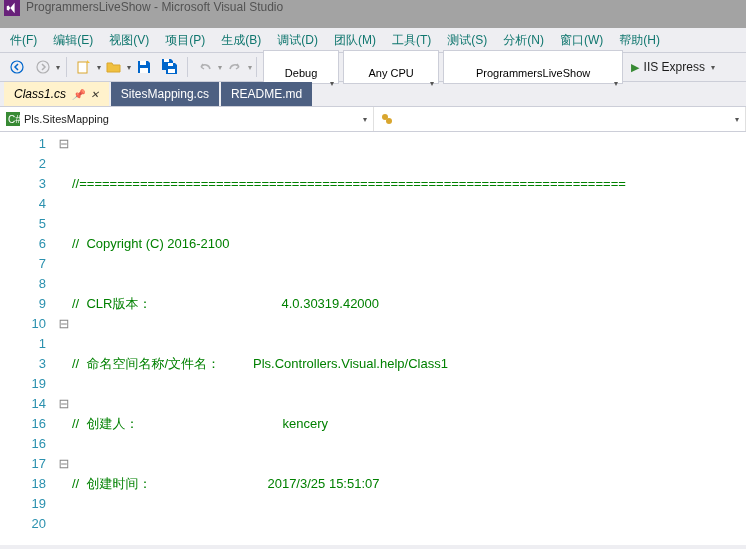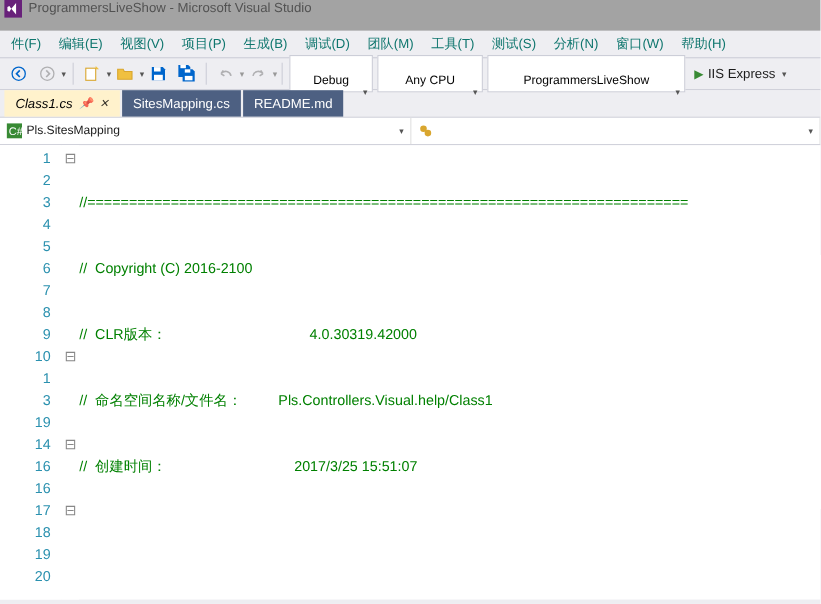--- a/index.html
+++ b/index.html
@@ -213,20 +213,21 @@
       <div></div>
       <div></div>
       <div></div>
       <div></div>
   </div>
   <div class="code">
     <div><span class="c-comment">//========================================================================</span></div>
     <div><span class="c-comment">//  Copyright (C) 2016-2100</span></div>
     <div><span class="c-comment">//  CLR版本：</span><span class="c-comment" style="display:inline-block;width:130px"></span><span class="c-comment">4.0.30319.42000</span></div>
     <div><span class="c-comment">//  命名空间名称/文件名：</span><span class="c-comment" style="display:inline-block;width:33px"></span><span class="c-comment">Pls.Controllers.Visual.help/Class1</span></div>
+    <div><span class="c-comment">//  创建人：</span><span class="c-comment" style="display:inline-block;width:144px"></span><span class="c-comment">kencery</span></div>
     <div><span class="c-comment">//  创建时间：</span><span class="c-comment" style="display:inline-block;width:116px"></span><span class="c-comment">2017/3/25 15:51:07</span></div>
     
     
     
     
     
     
     
     
     

